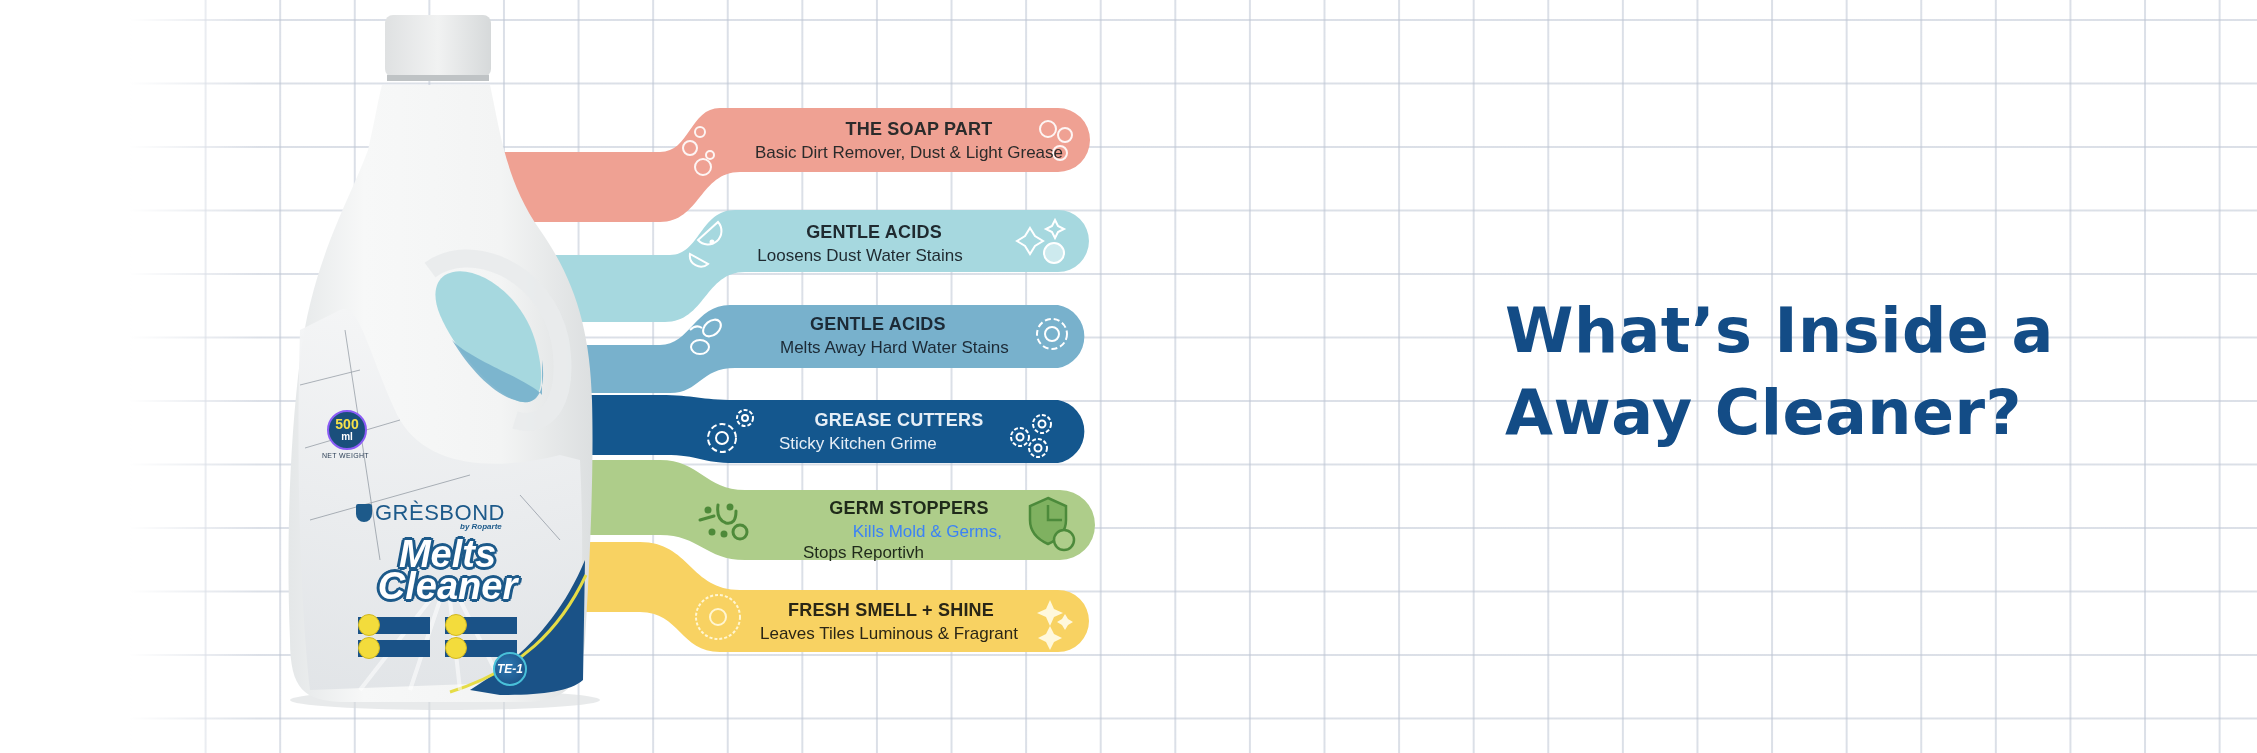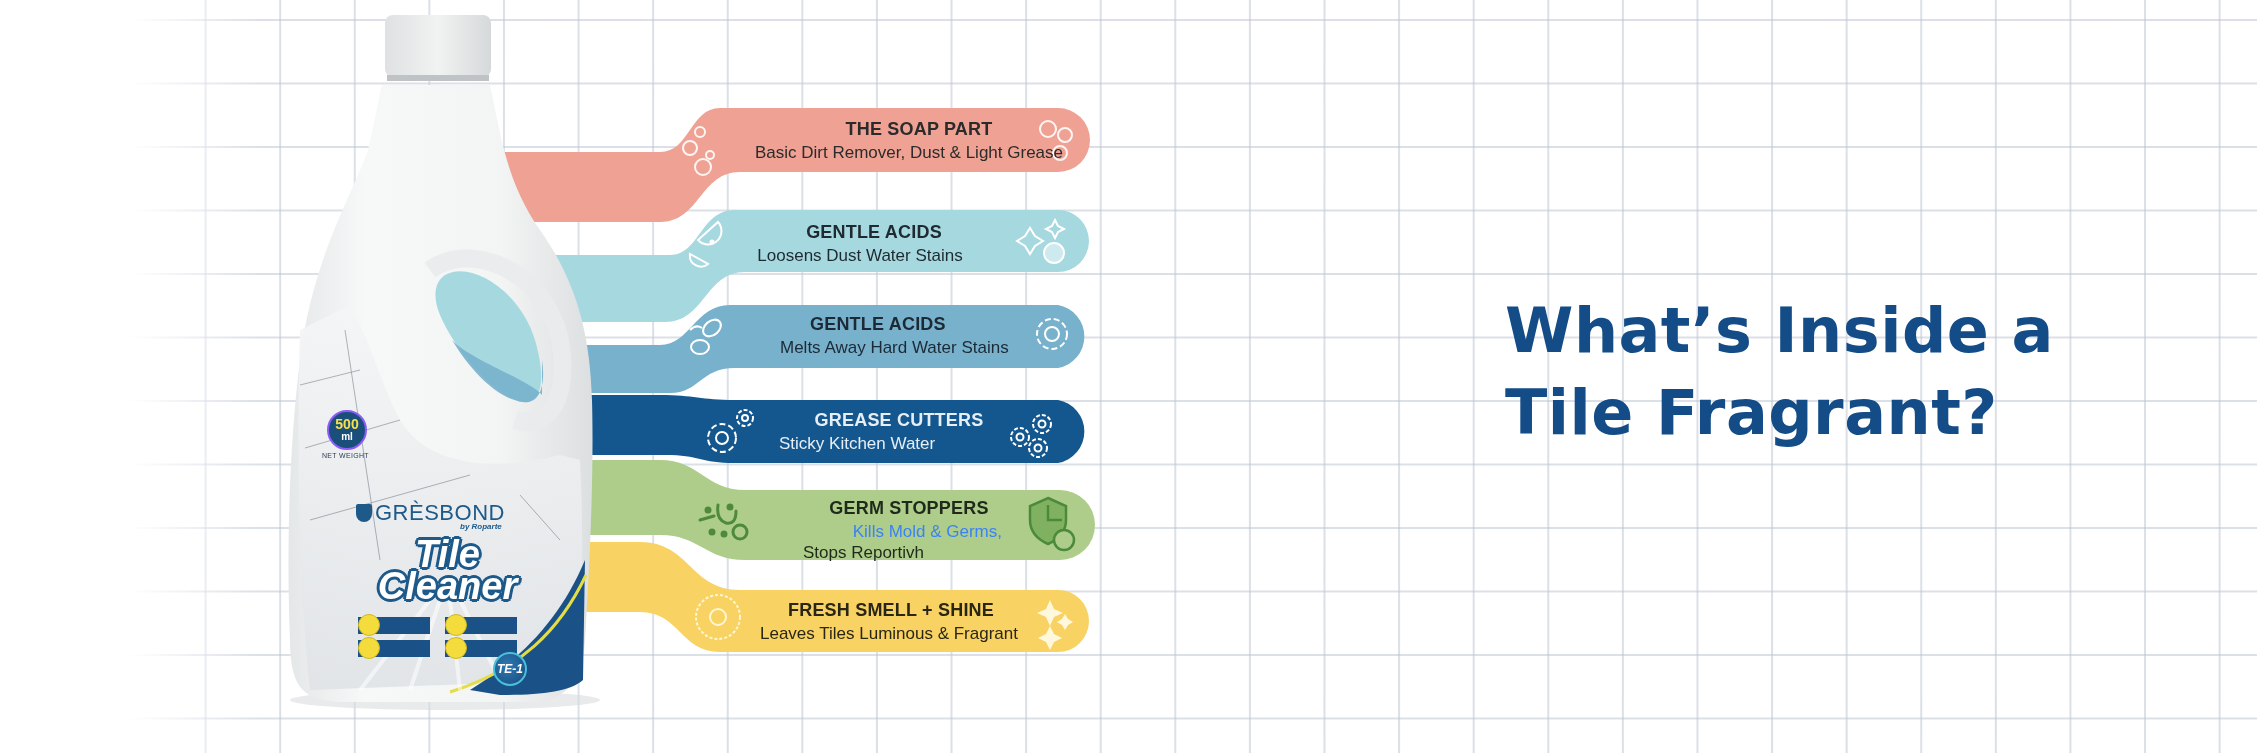--- a/index.html
+++ b/index.html
@@ -172,21 +172,21 @@
 <div class="pill-text" style="left:750px;top:219px;width:220px;">
   <div class="pill-title" style="color:#1f2a30;">GENTLE ACIDS</div>
   <div class="pill-sub" style="color:#1f2a30;">Loosens Dust Water Stains</div>
 </div>
 <div class="pill-text" style="left:780px;top:311px;width:250px;">
   <div class="pill-title" style="color:#1c2a36;text-align:left;padding-left:2px;">GENTLE ACIDS</div>
   <div class="pill-sub" style="color:#1c2a36;text-align:left;">Melts Away Hard Water Stains</div>
 </div>
 <div class="pill-text" style="left:765px;top:407px;width:230px;">
   <div class="pill-title" style="color:#e6eef6;text-align:center;padding-left:10px;">GREASE CUTTERS</div>
-  <div class="pill-sub" style="color:#e6eef6;text-align:left;padding-left:14px;">Sticky Kitchen Water</div>
+  <div class="pill-sub" style="color:#e6eef6;text-align:left;padding-left:14px;">Sticky Kitchen Grime</div>
 </div>
 <div class="pill-text" style="left:772px;top:495px;width:230px;">
   <div class="pill-title" style="color:#1f2a1a;text-align:center;padding-left:16px;">GERM STOPPERS</div>
   <div class="pill-sub" style="color:#3b82f6;text-align:right;padding-left:16px;">Kills Mold &amp; Germs,</div>
   <div class="pill-sub" style="color:#1f2a1a;text-align:left;padding-left:31px;">Stops Reportivh</div>
 </div>
 <div class="pill-text" style="left:760px;top:597px;width:270px;">
   <div class="pill-title" style="color:#2a2616;text-align:left;">FRESH SMELL + SHINE</div>
   <div class="pill-sub" style="color:#2a2616;text-align:left;">Leaves Tiles Luminous &amp; Fragrant</div>
 </div>
@@ -243,33 +243,33 @@
 <div class="vol-badge">
   <span>500</span>
   <span class="unit">ml</span>
 </div>
 <div class="net-weight">NET WEIGHT</div>
 <div class="brand">
   <span style="display:inline-block;width:16px;height:18px;background:#1d5a8a;border-radius:2px 2px 8px 8px;vertical-align:-2px;margin-right:3px;"></span><span>GRÈSBOND</span>
 </div>
 <div class="brand-sub">by Roparte</div>
 <div class="product-name">
-  <div>Tile</div>
+  <div>Melts</div>
   <div>Cleaner</div>
 </div>
 <div class="feat" style="left:358px;top:617px;width:72px;">
     <span class="dot"></span>
   </div>
 <div class="feat" style="left:445px;top:617px;width:72px;">
     <span class="dot"></span>
   </div>
 <div class="feat" style="left:358px;top:640px;width:72px;">
     <span class="dot"></span>
   </div>
 <div class="feat" style="left:445px;top:640px;width:72px;">
     <span class="dot"></span>
   </div>
 <div class="te1">TE-1</div>
 
 <div class="heading">
   <span>What’s Inside a</span>
-  <span>Tile Fragrant?</span>
+  <span>Away Cleaner?</span>
 </div>
 
 </body></html>

